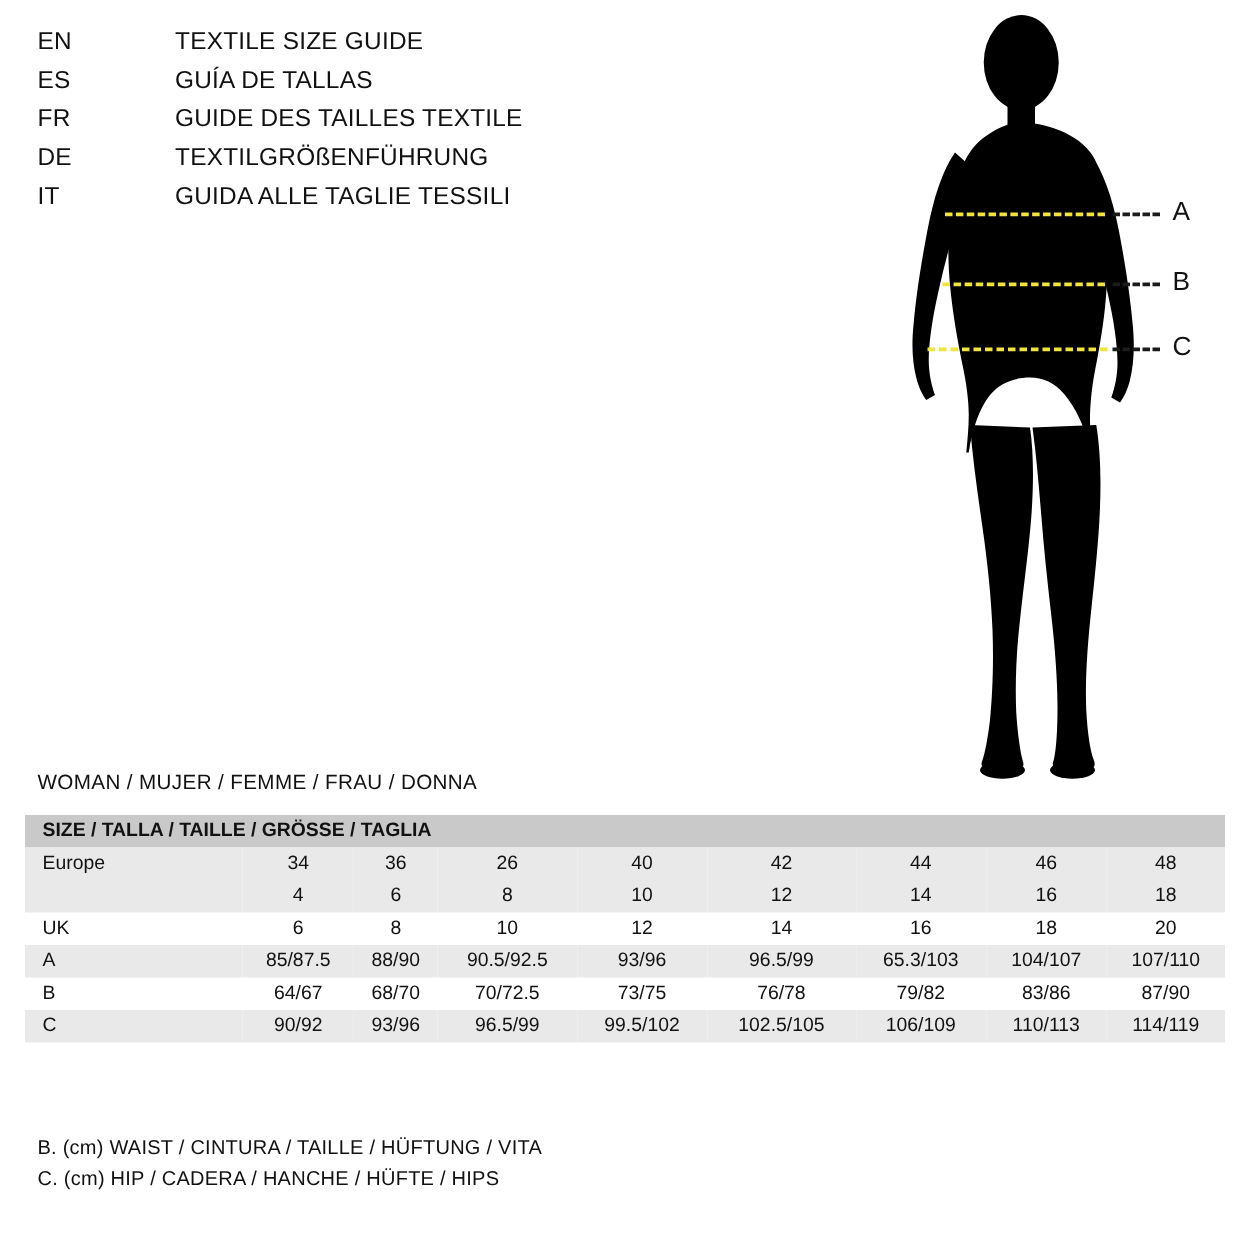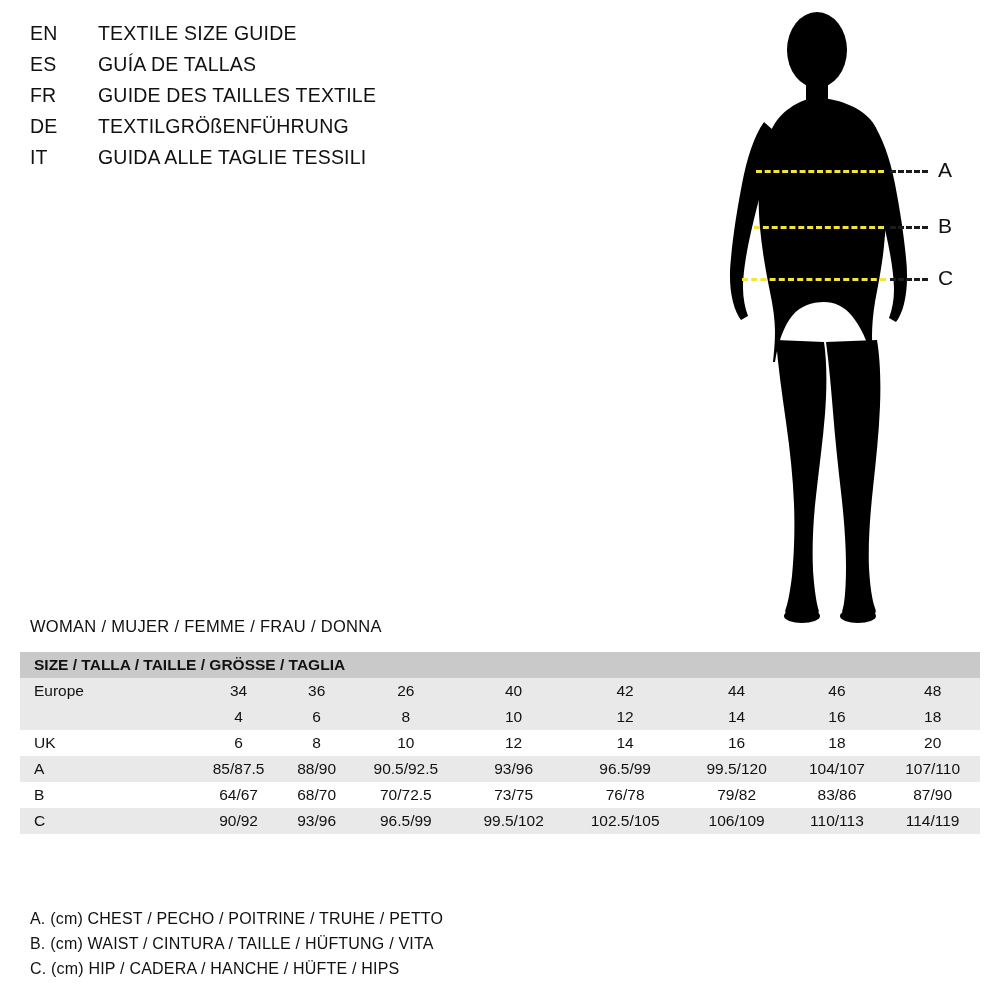--- a/index.html
+++ b/index.html
@@ -22,20 +22,21 @@
     left: 30px;
     top: 22px;
     width: 420px;
   }
   .lang-row {
     display: flex;
     align-items: baseline;
     height: 31px;
     font-size: 19.5px;
     letter-spacing: 0.2px;
+    gap: 42px;
   }
   .lang-code {
     width: 68px;
     flex: 0 0 68px;
   }
   .lang-text {
     white-space: nowrap;
   }
 
   
@@ -294,21 +295,21 @@
       <td class="cell">20</td>
     </tr>
 
     <tr class="shaded">
       <td class="rowlabel">A</td>
       <td class="cell">85/87.5</td>
       <td class="cell">88/90</td>
       <td class="cell">90.5/92.5</td>
       <td class="cell">93/96</td>
       <td class="cell">96.5/99</td>
-      <td class="cell">99.5/120</td>
+      <td class="cell">65.3/103</td>
       <td class="cell">104/107</td>
       <td class="cell">107/110</td>
     </tr>
 
     <tr>
       <td class="rowlabel">B</td>
       <td class="cell">64/67</td>
       <td class="cell">68/70</td>
       <td class="cell">70/72.5</td>
       <td class="cell">73/75</td>
@@ -326,16 +327,15 @@
       <td class="cell">99.5/102</td>
       <td class="cell">102.5/105</td>
       <td class="cell">106/109</td>
       <td class="cell">110/113</td>
       <td class="cell">114/119</td>
     </tr>
   </tbody>
 </table>
 
 <div id="footnotes">
-  <div>A. (cm) CHEST / PECHO / POITRINE / TRUHE / PETTO</div>
   <div>B. (cm) WAIST / CINTURA / TAILLE / HÜFTUNG / VITA</div>
   <div>C. (cm) HIP / CADERA / HANCHE / HÜFTE / HIPS</div>
 </div>
 
 </body></html>

